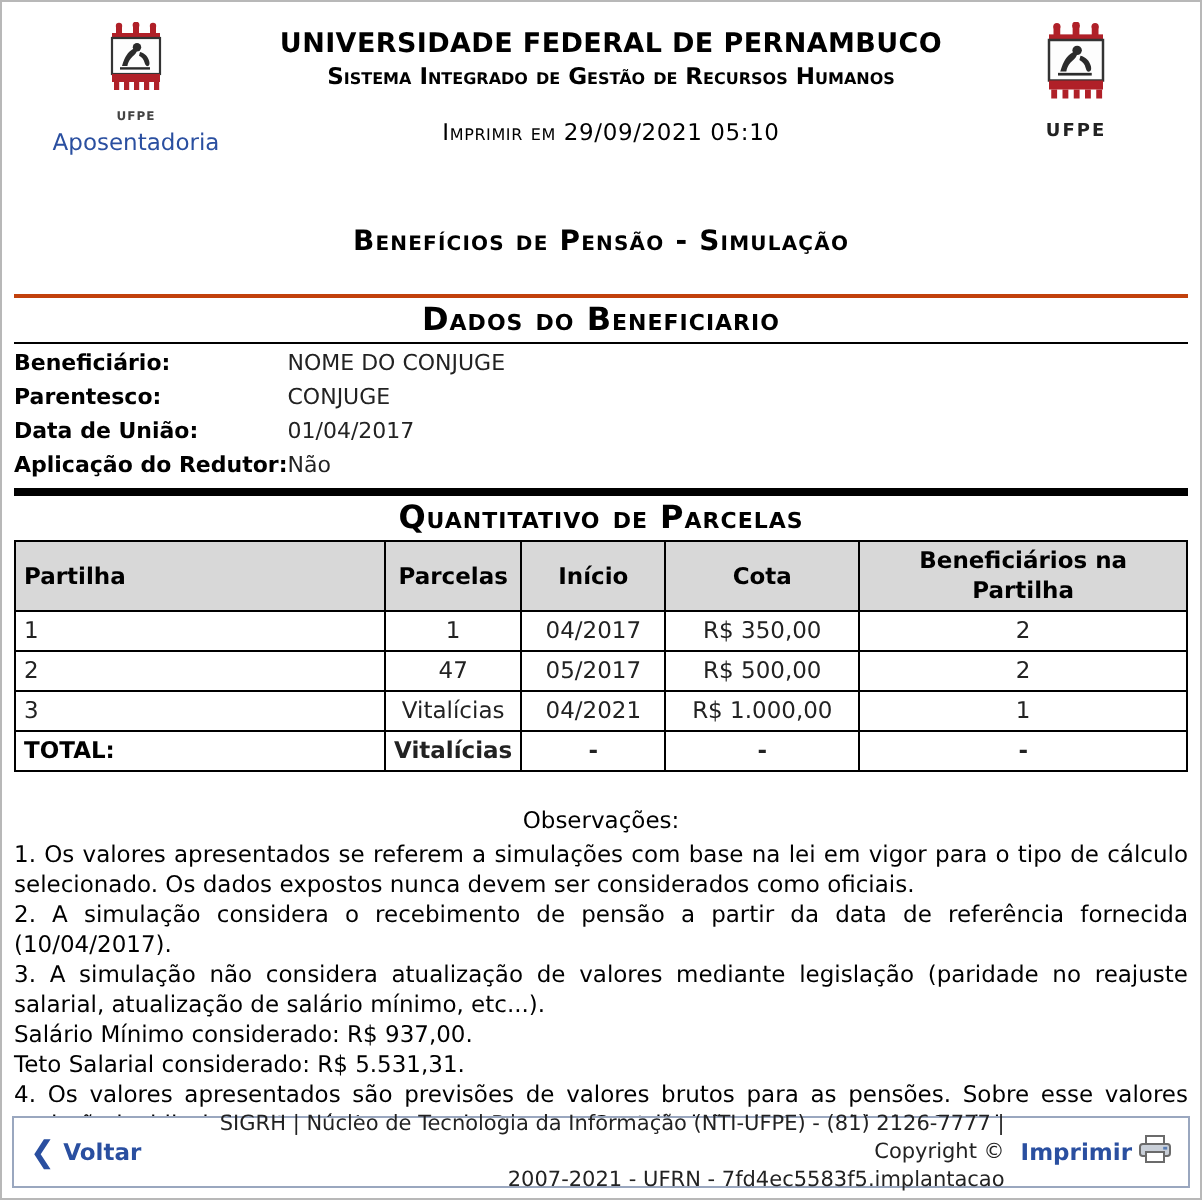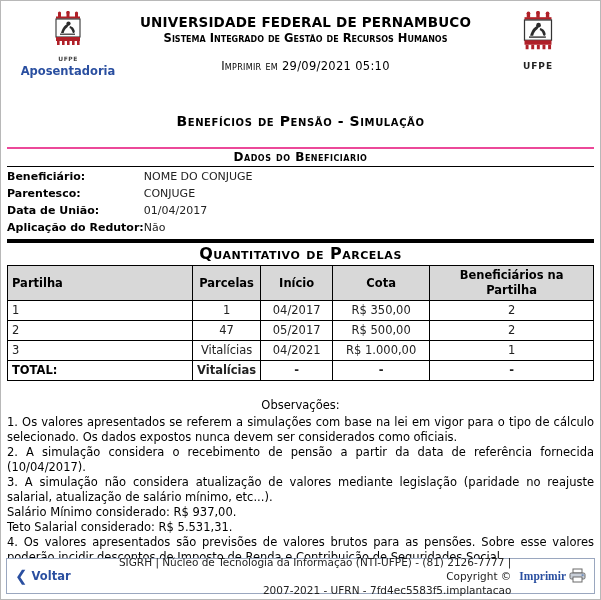--- a/index.html
+++ b/index.html
@@ -61,21 +61,21 @@
     margin-top: 1px;
   }
   .emitido {
     margin-top: 14px;
     font-size: 11.5px;
     font-variant: small-caps;
     letter-spacing: .3px;
   }
   .emitido .val { font-variant: normal; }
   .module-label {
-    font-weight: bold;
+    font-weight: normal;
     font-size: 11.5px;
     color: #2a4fa0;
     margin-top: 2px;
   }
 
   
   .brasao { display: block; }
   .ufpe-word {
     font-size: 6px;
     font-weight: bold;
@@ -91,25 +91,25 @@
     text-align: center;
     font-weight: bold;
     font-size: 14px;
     font-variant: small-caps;
     letter-spacing: .6px;
     margin: 30px 0 18px 0;
   }
 
   
   .section-band {
-    border-top: 2px solid #ec4899;
+    border-top: 2px solid #c2410c;
     border-bottom: 1px solid #000;
     text-align: center;
     font-weight: bold;
-    font-size: 12px;
+    font-size: 16px;
     font-variant: small-caps;
     letter-spacing: .5px;
     padding: 1px 0 2px 0;
   }
   .table-band {
     border-top: 2px solid #000;
     text-align: center;
     font-weight: bold;
     font-size: 16px;
     font-variant: small-caps;
@@ -204,21 +204,20 @@
   }
   .btn-imprimir {
     display: flex; align-items: center;
     gap: 3px;
     color: #2a4fa0;
     font-weight: bold;
     font-size: 11.5px;
     cursor: pointer;
     white-space: nowrap;
     padding-right: 2px;
-    font-family: Liberation Serif, serif;
   }
 </style>
 </head>
 <body>
 
 <div class="page">
 
   <div class="header">
 
     <div class="hdr-left">

